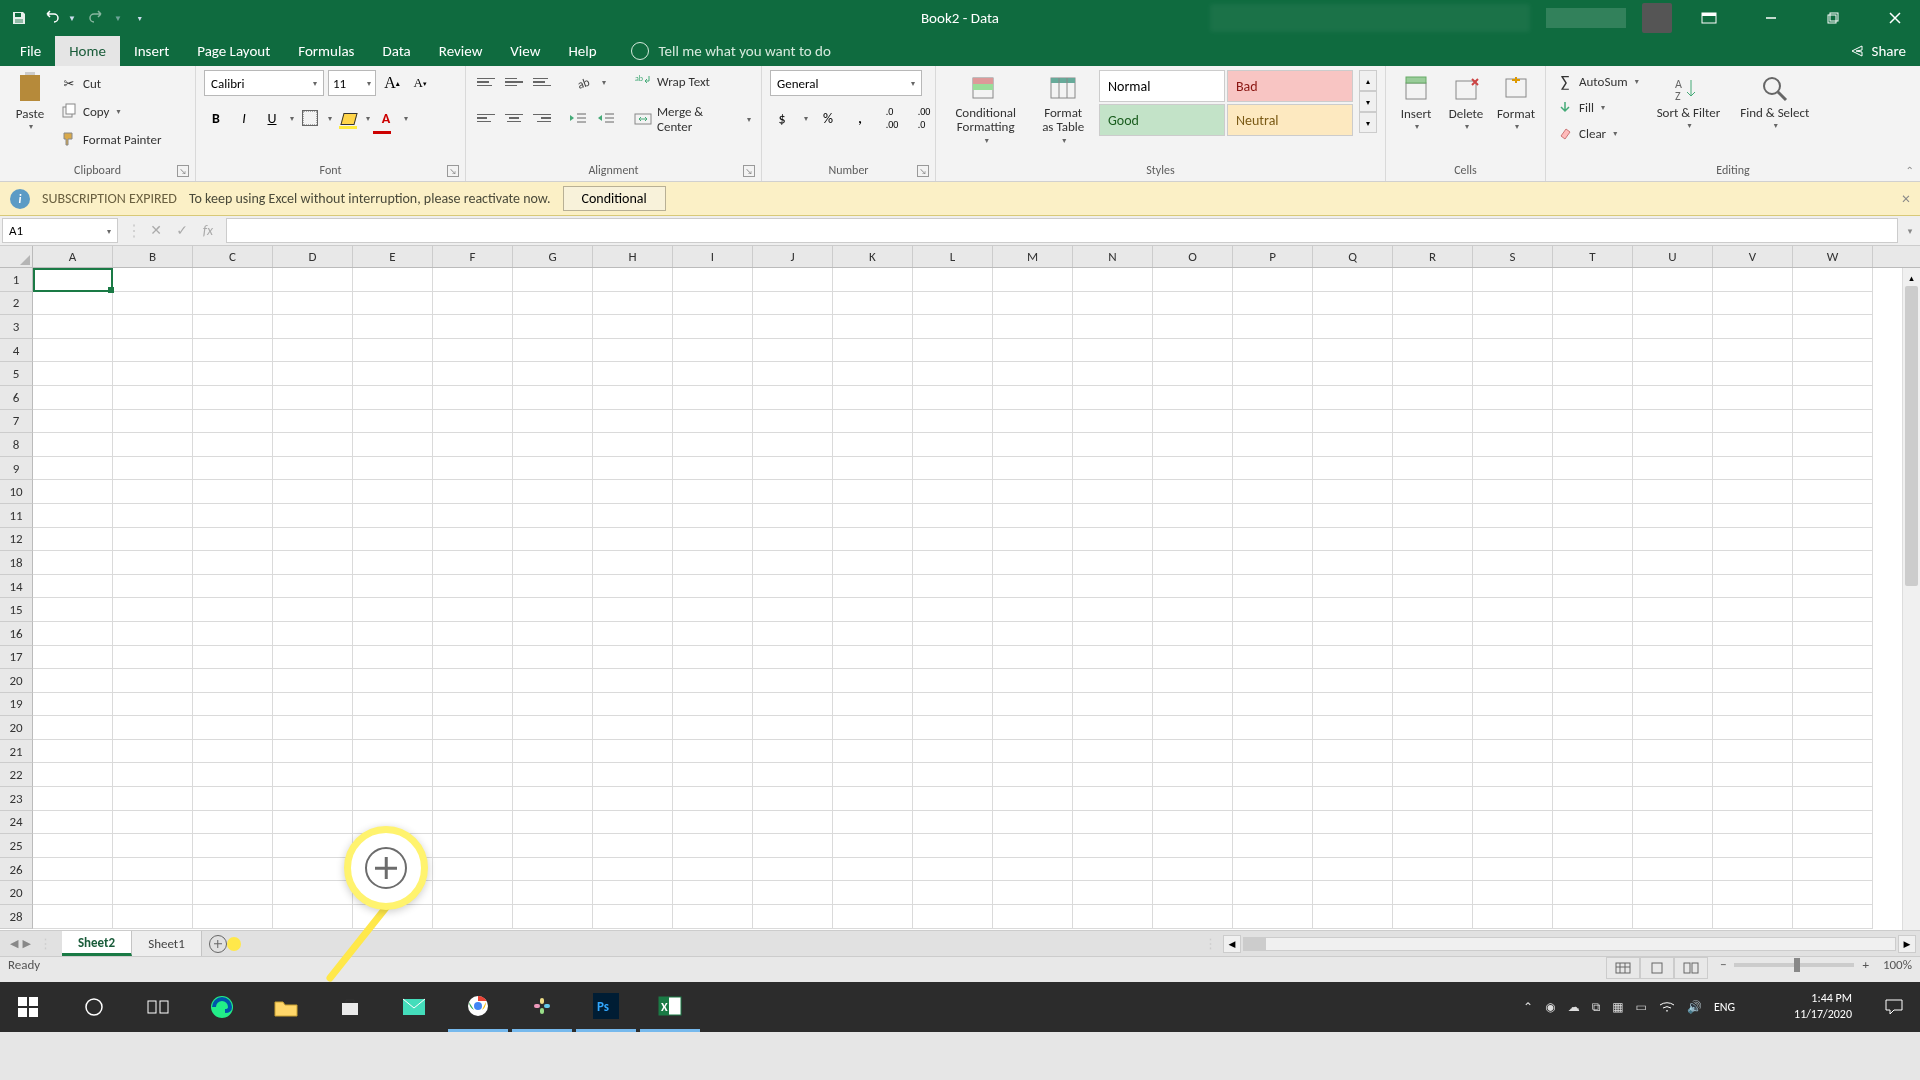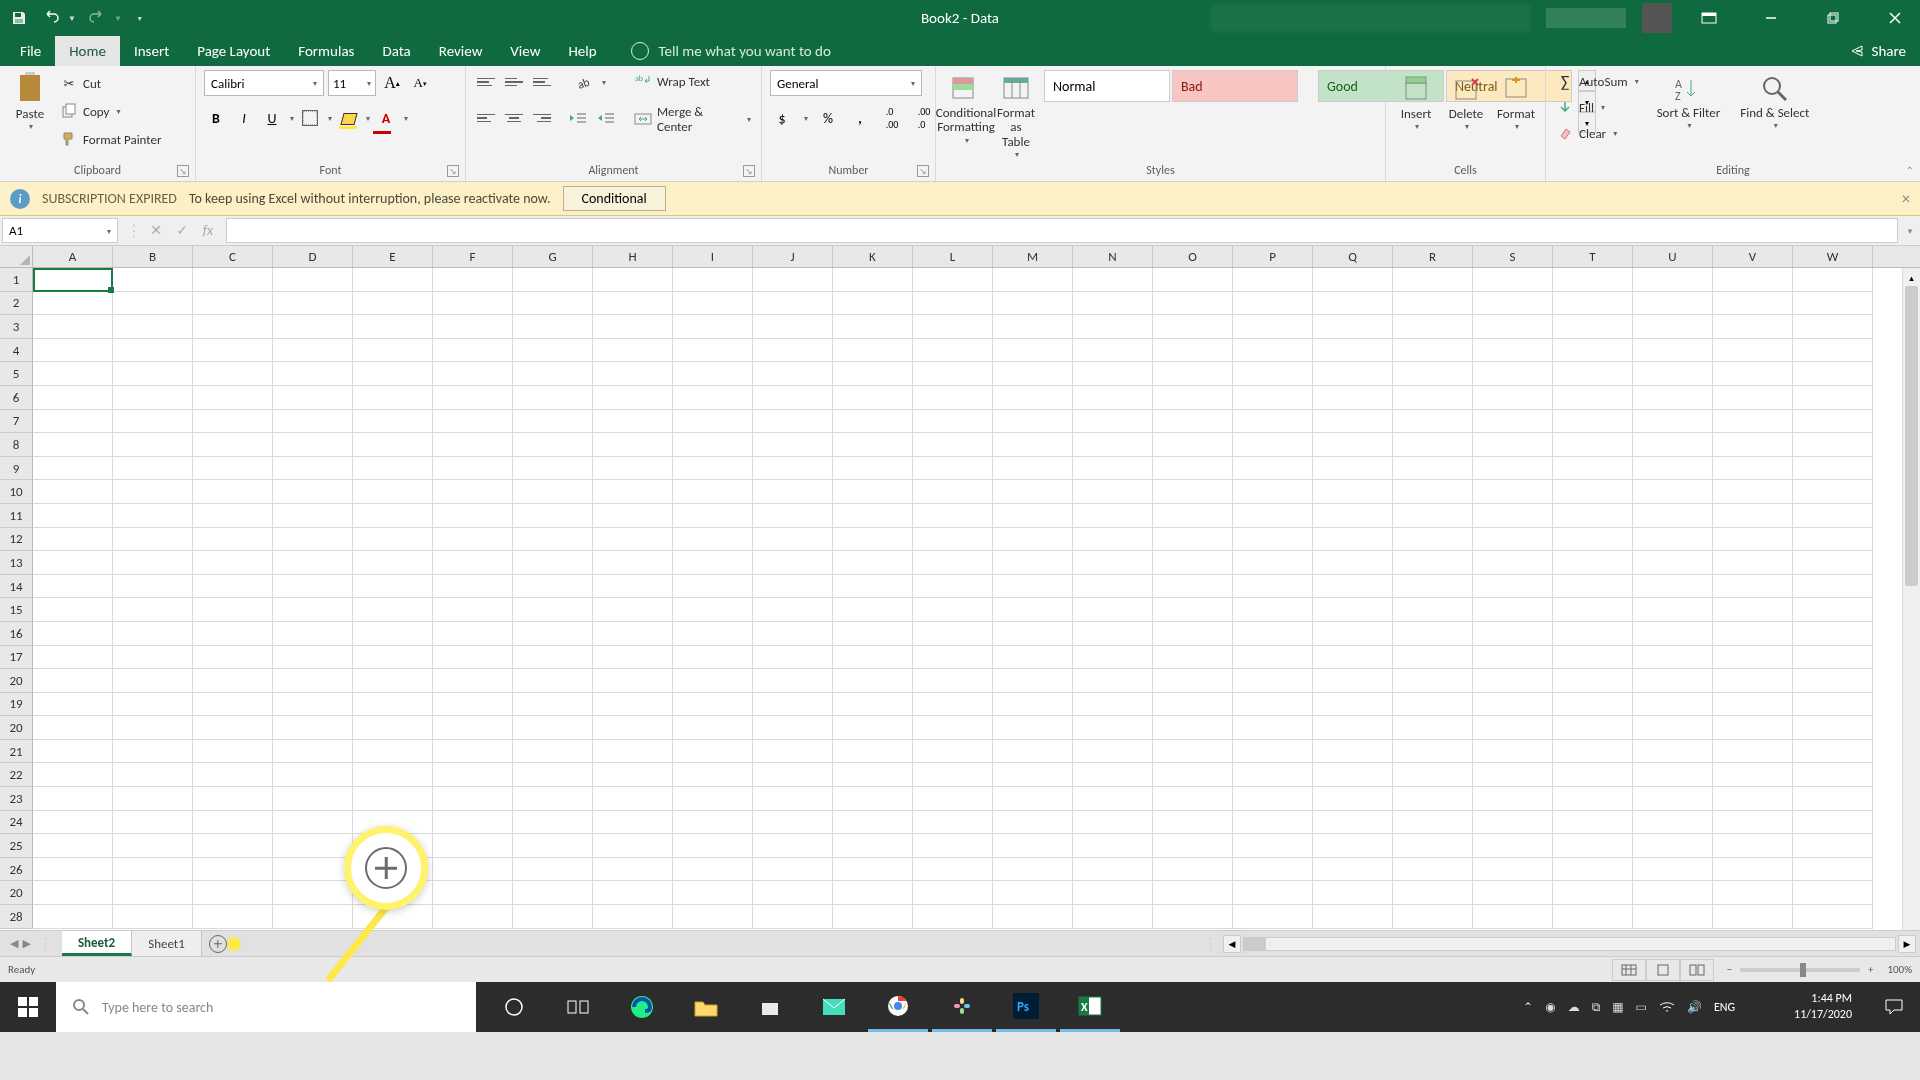--- a/index.html
+++ b/index.html
@@ -113,21 +113,21 @@
 .sheetbar .addsheet .c { width: 18px; height: 18px; border: 1.5px solid #666; border-radius: 50%; position: relative; }
 .sheetbar .addsheet .c::before { content: ''; position: absolute; top: 50%; left: 25%; right: 25%; height: 1.5px; background: #666; transform: translateY(-50%); }
 .sheetbar .addsheet .c::after { content: ''; position: absolute; left: 50%; top: 25%; bottom: 25%; width: 1.5px; background: #666; transform: translateX(-50%); }
 .sheetbar .dot { width: 14px; height: 14px; border-radius: 50%; background: #ffe84a; margin-left: -7px; align-self: center; }
 .sheetbar .hscroll { margin-left: auto; width: 720px; display: flex; align-items: center; padding: 0 4px; }
 .sheetbar .hscroll .ar { width: 18px; height: 18px; border: 1px solid #ccc; background: #f0f0f0; display: flex; align-items: center; justify-content: center; font-size: 9px; cursor: pointer; }
 .sheetbar .hscroll .track { flex: 1; height: 14px; background: #f0f0f0; border: 1px solid #ccc; margin: 0 2px; position: relative; }
 .sheetbar .hscroll .track .th { position: absolute; left: 0; top: 0; bottom: 0; width: 22px; background: #ccc; }
 
 
-.statusbar { height: 26px; background: #e8e8e8; border-top: 1px solid #ccc; display: flex; align-items: center; padding: 0 8px; font-size: 11px; color: #555; }
+.statusbar { height: 26px; background: #e8e8e8; border-top: 1px solid #ccc; display: flex; align-items: flex-start; padding: 0 8px; font-size: 13px; color: #555; }
 .statusbar .views { margin-left: auto; display: flex; gap: 0; }
 .statusbar .views .v { width: 34px; height: 22px; border: 1px solid #ccc; display: flex; align-items: center; justify-content: center; cursor: pointer; }
 .statusbar .zoom { display: flex; align-items: center; gap: 8px; margin-left: 12px; }
 .statusbar .zoom .slider { width: 120px; height: 4px; background: #ccc; position: relative; }
 .statusbar .zoom .slider::after { content: ''; position: absolute; left: 50%; top: -5px; width: 6px; height: 14px; background: #888; }
 
 
 .taskbar { height: 50px; background: #2c2c2c; display: flex; align-items: center; color: #fff; font-size: 14px; }
 .taskbar .start { width: 56px; height: 100%; display: flex; align-items: center; justify-content: center; cursor: pointer; }
 .taskbar .win { width: 20px; height: 20px; display: grid; grid-template: 1fr 1fr / 1fr 1fr; gap: 2px; }
@@ -440,21 +440,21 @@
             <svg width="30" height="28">
               <rect x="3" y="4" width="24" height="20" fill="none" stroke="#888"></rect>
               <rect x="3" y="4" width="24" height="5" fill="#6a9"></rect>
               <line x1="11" y1="4" x2="11" y2="24" stroke="#888"></line>
               <line x1="19" y1="4" x2="19" y2="24" stroke="#888"></line>
             </svg>
           </div>
         <span style="text-align:center;line-height:1.1">Format as Table</span>
           <span class="dd">▾</span>
       </div>
-      <div style="display:flex;flex-direction:row;gap:20px">
+      <div style="display:flex;flex-direction:column;gap:2px">
         <div style="display:flex;gap:2px">
           <div class="style-cell style-normal">Normal</div>
           <div class="style-cell style-bad">Bad</div>
         </div>
         <div style="display:flex;gap:2px">
           <div class="style-cell style-good">Good</div>
           <div class="style-cell style-neutral">Neutral</div>
         </div>
       </div>
       <div class="style-scroll">
@@ -919,21 +919,21 @@
         <div class="cell"></div>
         <div class="cell"></div>
         <div class="cell"></div>
         <div class="cell"></div>
         <div class="cell"></div>
         <div class="cell"></div>
         <div class="cell"></div>
         <div class="cell"></div>
       </div>
       <div class="row">
-        <div class="rh">13</div>
+        <div class="rh">18</div>
         <div class="cell"></div>
         <div class="cell"></div>
         <div class="cell"></div>
         <div class="cell"></div>
         <div class="cell"></div>
         <div class="cell"></div>
         <div class="cell"></div>
         <div class="cell"></div>
         <div class="cell"></div>
         <div class="cell"></div>
@@ -1410,27 +1410,20 @@
 
 <div class="taskbar">
   <div class="start">
       <div class="win">
         <span></span>
         <span></span>
         <span></span>
         <span></span>
       </div>
     </div>
-  <div class="search">
-    <svg width="18" height="18">
-        <circle cx="7" cy="7" r="5" fill="none" stroke="#888" stroke-width="2"></circle>
-        <line x1="11" y1="11" x2="16" y2="16" stroke="#888" stroke-width="2"></line>
-      </svg>
-    <span>Type here to search</span>
-  </div>
   <div class="tray">
     <div class="it">
         <svg width="20" height="20">
           <circle cx="10" cy="10" r="8" fill="none" stroke="#fff" stroke-width="1.5"></circle>
         </svg>
       </div>
     <div class="it">
         <svg width="22" height="18">
           <rect x="1" y="3" width="8" height="12" fill="none" stroke="#fff"></rect>
           <rect x="13" y="3" width="8" height="12" fill="none" stroke="#fff"></rect>

